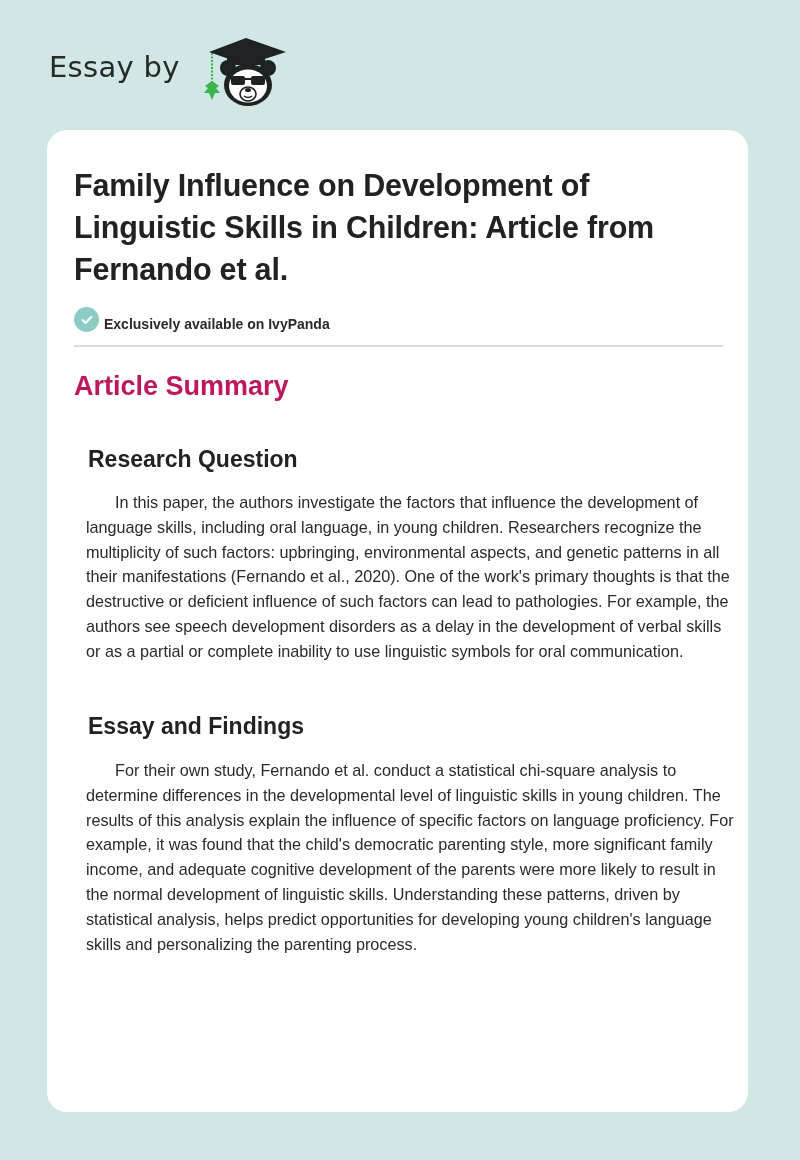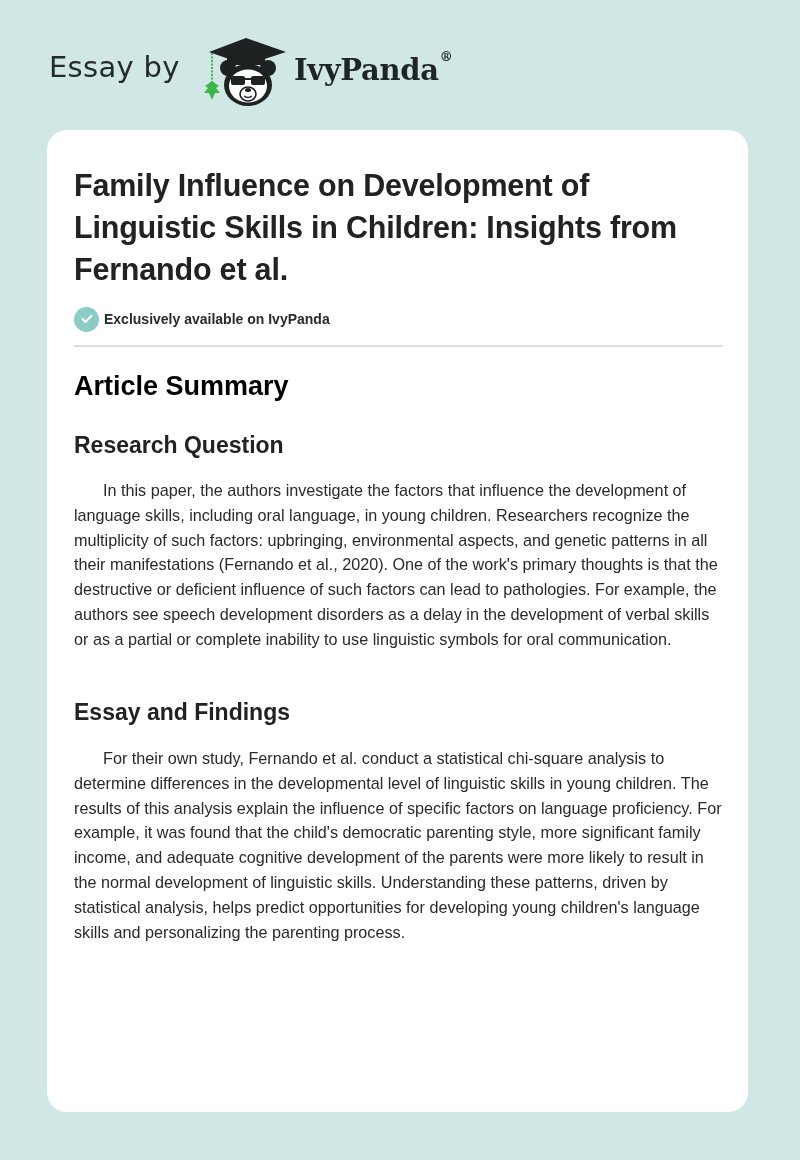--- a/index.html
+++ b/index.html
@@ -81,21 +81,21 @@
       font-weight: bold;
       color: #222222;
       letter-spacing: -0.2px;
     }
     .exclusive {
       position: absolute;
       top: 176px;
       left: 0;
       height: 26px;
       display: flex;
-      align-items: center;
+      align-items: flex-end;
     }
     .check-badge {
       width: 25px;
       height: 25px;
       border-radius: 50%;
       background: #8ccbc6;
       display: flex;
       align-items: center;
       justify-content: center;
       margin-right: 5px;
@@ -112,37 +112,37 @@
       width: 649px;
       height: 2px;
       background: #dddddd;
     }
     .h2 {
       position: absolute;
       left: 0;
       margin: 0;
       font-size: 27px;
       font-weight: bold;
-      color: #000000;
+      color: #be185d;
       line-height: 34px;
     }
     .h3 {
       position: absolute;
       left: 0;
-      margin: 0;
+      margin: 14px;
       font-size: 23px;
       font-weight: bold;
       color: #222222;
       line-height: 30px;
     }
     .para {
       position: absolute;
       left: 0;
       width: 650px;
-      margin: 0;
+      margin: 12px;
       font-size: 16.2px;
       line-height: 24.8px;
       color: #2a2a2a;
       text-indent: 29px;
     }
   </style>
 </head>
 <body>
 
 <div class="header">
@@ -167,26 +167,25 @@
       <rect x="31" y="42" width="14" height="9" rx="2" fill="#1e2222"></rect>
       <rect x="51" y="42" width="14" height="9" rx="2" fill="#1e2222"></rect>
       <rect x="44" y="44" width="8" height="2" fill="#1e2222"></rect>
 
       <ellipse cx="48" cy="60" rx="8" ry="7" fill="#ffffff" stroke="#1e2222" stroke-width="1.6"></ellipse>
       <ellipse cx="48" cy="56" rx="3" ry="2" fill="#1e2222"></ellipse>
       <path d="M44,62 Q48,65 52,62" fill="none" stroke="#1e2222" stroke-width="1.4"></path>
     </svg>
   </div>
 
-  <div class="brand-name"><span>IvyPanda</span><span class="brand-reg">®</span></div>
 </div>
 
 <div class="card">
   <div class="card-inner">
-    <h1 class="title">Family Influence on Development of Linguistic Skills in Children: Insights from Fernando et al.</h1>
+    <h1 class="title">Family Influence on Development of Linguistic Skills in Children: Article from Fernando et al.</h1>
 
     <div class="exclusive">
       <span class="check-badge">
         <svg width="12" height="10" viewBox="0 0 12 10" xmlns="http://www.w3.org/2000/svg">
           <path d="M1.5,5 L4.5,8 L10.5,1.8" fill="none" stroke="#ffffff" stroke-width="2" stroke-linecap="round" stroke-linejoin="round"></path>
         </svg>
       </span>
       <span class="exclusive-text">Exclusively available on IvyPanda</span>
     </div>
 

